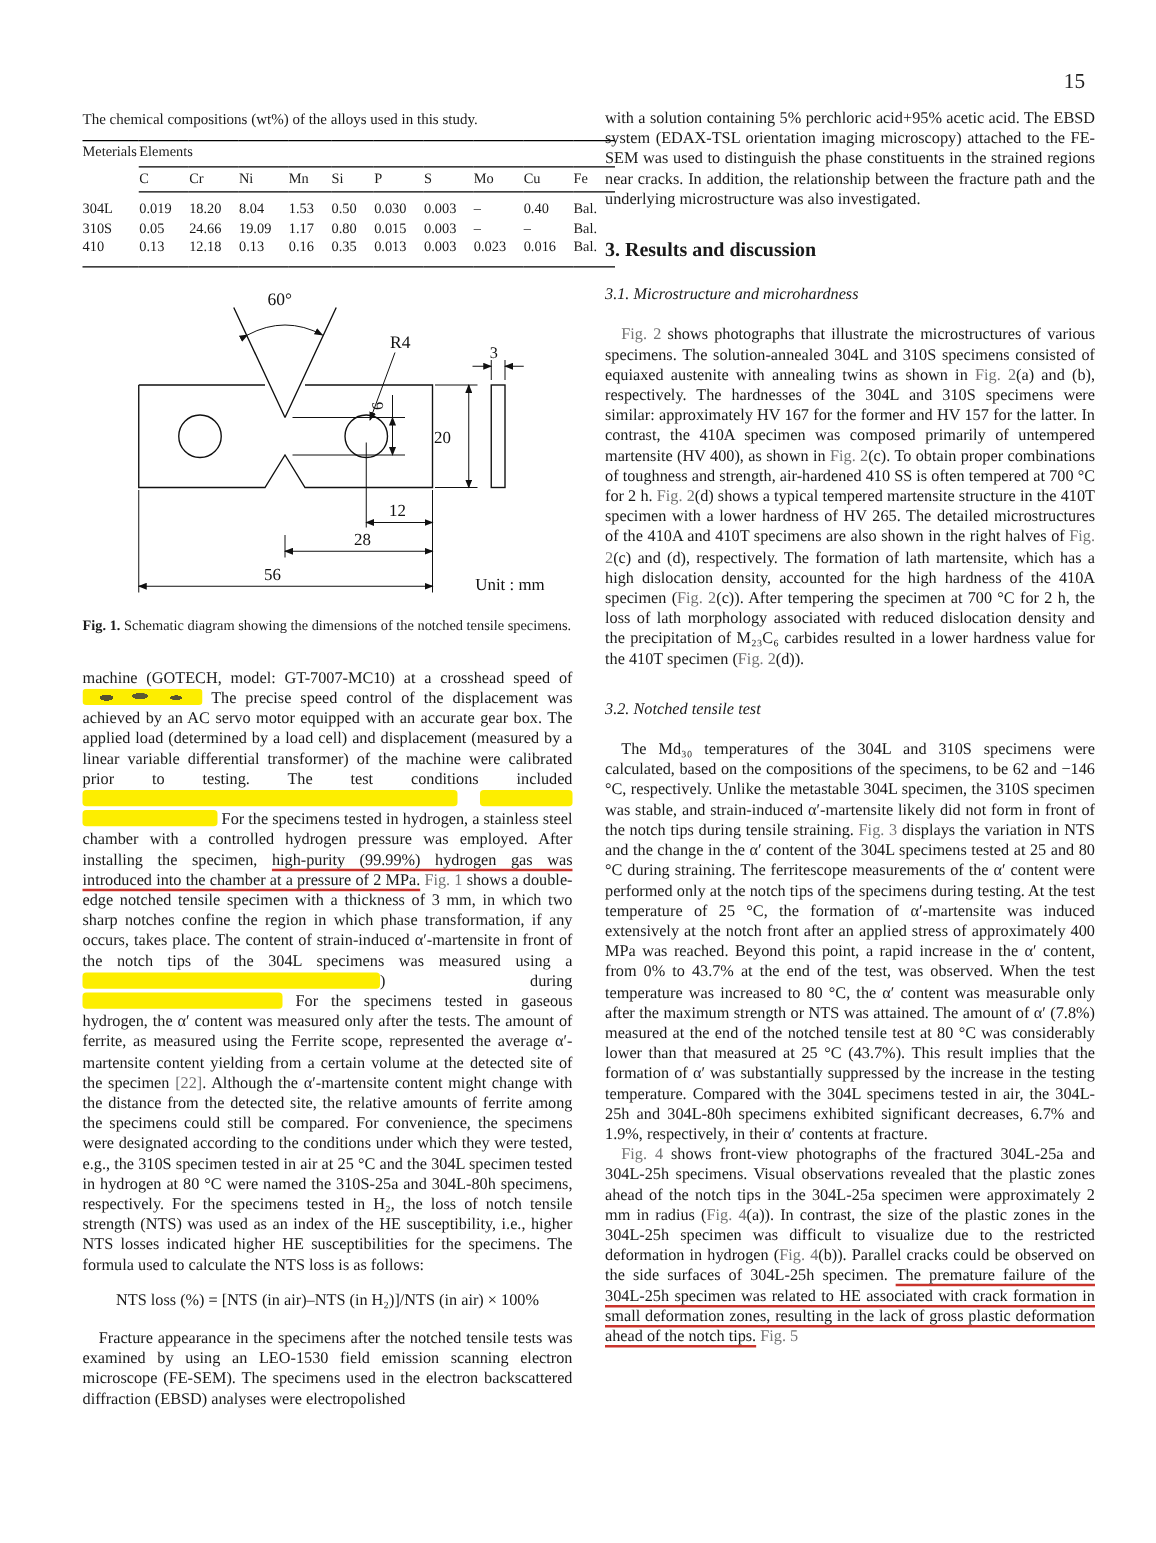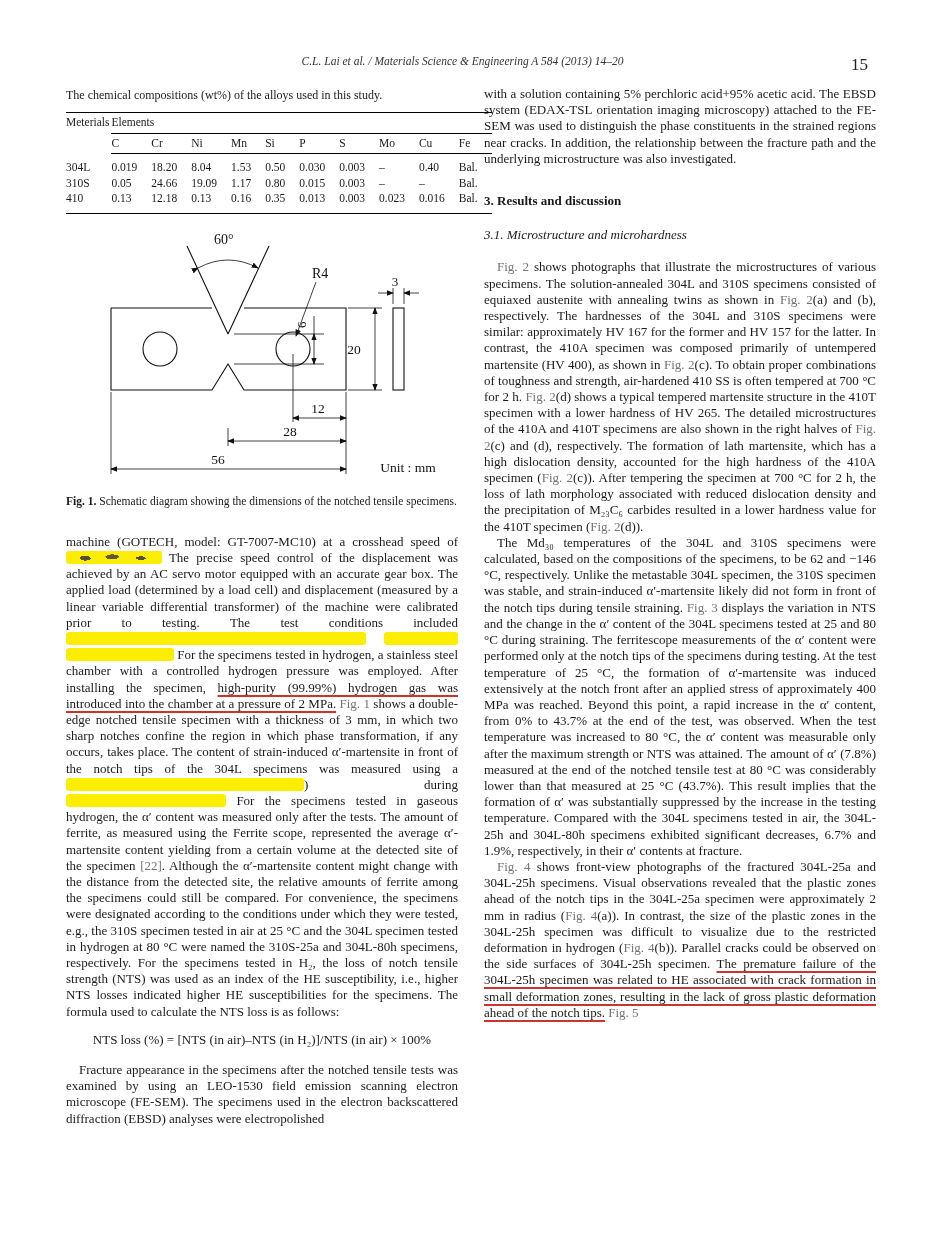--- a/index.html
+++ b/index.html
@@ -29,36 +29,33 @@
   .run-link{color:#737373;}
   .run-red{text-decoration:underline;text-decoration-color:#c9342c;
            text-decoration-thickness:1.5px;text-underline-offset:2.5px;}
   .redact{display:inline-block;height:13px;background:#fdee00;border-radius:3px;
           vertical-align:-2px;}
   .redact.marks{background:
       radial-gradient(ellipse 9px 4px at 20% 55%, #55512f 0 60%, transparent 61%),
       radial-gradient(ellipse 11px 4px at 48% 45%, #5d5933 0 60%, transparent 61%),
       radial-gradient(ellipse 8px 3px at 78% 55%, #55512f 0 60%, transparent 61%),
       #fdee00;}
-  .sec-head{font-weight:bold;font-size:13px;margin:26px 0 18px 0;text-align:left;}
+  .sec-head{font-weight:bold;font-size:16px;margin:26px 0 18px 0;text-align:left;}
   .sub-head{font-style:italic;font-size:13px;margin:0 0 16px 0;text-align:left;}
   .formula{margin:12px 0 4px 0;text-align:center;font-size:13px;}
   .para-gap{margin-top:14px;}
   svg text{font-family:"Liberation Serif", serif;fill:#111;}
   svg .ln{stroke:#111;stroke-width:1.1;fill:none;}
   svg .thin{stroke:#111;stroke-width:0.8;fill:none;}
 </style>
 </head>
 <body>
 
 <div class="page">
 
-  <div class="header-line">
-    <span>C.L. Lai et al. / Materials Science &amp; Engineering A 584 (2013) 14–20</span>
-  </div>
   <div class="page-num">15</div>
 
   <div class="col col-left">
 
     <p class="tbl-caption">The chemical compositions (wt%) of the alloys used in this study.</p>
 
     <table class="comp">
       <thead>
         <tr>
           <th rowspan="2" style="width:62px;vertical-align:top;">Meterials</th>
@@ -192,17 +189,18 @@
     <p class="body-start"><span>machine (GOTECH, model: GT-7007-MC10) at a crosshead speed of </span><span class="redact marks" style="width: 96px;"></span><span> The precise speed control of the displacement was achieved by an AC servo motor equipped with an accurate gear box. The applied load (determined by a load cell) and displacement (measured by a linear variable differential transformer) of the machine were calibrated prior to testing. The test conditions included </span><span class="redact" style="width: 300px;"></span><span> </span><span class="redact" style="width: 74px;"></span><span> </span><span class="redact" style="width: 108px;"></span><span> For the specimens tested in hydrogen, a stainless steel chamber with a controlled hydrogen pressure was employed. After installing the specimen, </span><span class="run-red">high-purity (99.99%) hydrogen gas was introduced into the chamber at a pressure of 2 MPa.</span><span> </span><span class="run-link">Fig. 1</span><span> shows a double-edge notched tensile specimen with a thickness of 3 mm, in which two sharp notches confine the region in which phase transformation, if any occurs, takes place. The content of strain-induced α′-martensite in front of the notch tips of the 304L specimens was measured using a </span><span class="redact" style="width: 238px;"></span><span>) during </span><span class="redact" style="width: 160px;"></span><span> For the specimens tested in gaseous hydrogen, the α′ content was measured only after the tests. The amount of ferrite, as measured using the Ferrite scope, represented the average α′-martensite content yielding from a certain volume at the detected site of the specimen </span><span class="run-link">[22]</span><span>. Although the α′-martensite content might change with the distance from the detected site, the relative amounts of ferrite among the specimens could still be compared. For convenience, the specimens were designated according to the conditions under which they were tested, e.g., the 310S specimen tested in air at 25 °C and the 304L specimen tested in hydrogen at 80 °C were named the 310S-25a and 304L-80h specimens, respectively. For the specimens tested in H₂, the loss of notch tensile strength (NTS) was used as an index of the HE susceptibility, i.e., higher NTS losses indicated higher HE susceptibilities for the specimens. The formula used to calculate the NTS loss is as follows:</span></p>
     <p class="formula">NTS loss (%) = [NTS (in air)–NTS (in H₂)]/NTS (in air) × 100%</p>
     <p class="indent para-gap"><span>Fracture appearance in the specimens after the notched tensile tests was examined by using an LEO-1530 field emission scanning electron microscope (FE-SEM). The specimens used in the electron backscattered diffraction (EBSD) analyses were electropolished</span></p>
   </div>
 
   <div class="col col-right">
     <p><span>with a solution containing 5% perchloric acid+95% acetic acid. The EBSD system (EDAX-TSL orientation imaging microscopy) attached to the FE-SEM was used to distinguish the phase constituents in the strained regions near cracks. In addition, the relationship between the fracture path and the underlying microstructure was also investigated.</span></p>
     <p class="sec-head">3. Results and discussion</p>
     <p class="sub-head">3.1. Microstructure and microhardness</p>
     <p class="indent"><span class="run-link">Fig. 2</span><span> shows photographs that illustrate the microstructures of various specimens. The solution-annealed 304L and 310S specimens consisted of equiaxed austenite with annealing twins as shown in </span><span class="run-link">Fig. 2</span><span>(a) and (b), respectively. The hardnesses of the 304L and 310S specimens were similar: approximately HV 167 for the former and HV 157 for the latter. In contrast, the 410A specimen was composed primarily of untempered martensite (HV 400), as shown in </span><span class="run-link">Fig. 2</span><span>(c). To obtain proper combinations of toughness and strength, air-hardened 410 SS is often tempered at 700 °C for 2 h. </span><span class="run-link">Fig. 2</span><span>(d) shows a typical tempered martensite structure in the 410T specimen with a lower hardness of HV 265. The detailed microstructures of the 410A and 410T specimens are also shown in the right halves of </span><span class="run-link">Fig. 2</span><span>(c) and (d), respectively. The formation of lath martensite, which has a high dislocation density, accounted for the high hardness of the 410A specimen (</span><span class="run-link">Fig. 2</span><span>(c)). After tempering the specimen at 700 °C for 2 h, the loss of lath morphology associated with reduced dislocation density and the precipitation of M₂₃C₆ carbides resulted in a lower hardness value for the 410T specimen (</span><span class="run-link">Fig. 2</span><span>(d)).</span></p>
+    <p class="sub-head" style="margin-top:24px;">3.2. Notched tensile test</p>
     <p class="indent"><span>The Md₃₀ temperatures of the 304L and 310S specimens were calculated, based on the compositions of the specimens, to be 62 and −146 °C, respectively. Unlike the metastable 304L specimen, the 310S specimen was stable, and strain-induced α′-martensite likely did not form in front of the notch tips during tensile straining. </span><span class="run-link">Fig. 3</span><span> displays the variation in NTS and the change in the α′ content of the 304L specimens tested at 25 and 80 °C during straining. The ferritescope measurements of the α′ content were performed only at the notch tips of the specimens during testing. At the test temperature of 25 °C, the formation of α′-martensite was induced extensively at the notch front after an applied stress of approximately 400 MPa was reached. Beyond this point, a rapid increase in the α′ content, from 0% to 43.7% at the end of the test, was observed. When the test temperature was increased to 80 °C, the α′ content was measurable only after the maximum strength or NTS was attained. The amount of α′ (7.8%) measured at the end of the notched tensile test at 80 °C was considerably lower than that measured at 25 °C (43.7%). This result implies that the formation of α′ was substantially suppressed by the increase in the testing temperature. Compared with the 304L specimens tested in air, the 304L-25h and 304L-80h specimens exhibited significant decreases, 6.7% and 1.9%, respectively, in their α′ contents at fracture.</span></p>
     <p class="indent"><span class="run-link">Fig. 4</span><span> shows front-view photographs of the fractured 304L-25a and 304L-25h specimens. Visual observations revealed that the plastic zones ahead of the notch tips in the 304L-25a specimen were approximately 2 mm in radius (</span><span class="run-link">Fig. 4</span><span>(a)). In contrast, the size of the plastic zones in the 304L-25h specimen was difficult to visualize due to the restricted deformation in hydrogen (</span><span class="run-link">Fig. 4</span><span>(b)). Parallel cracks could be observed on the side surfaces of 304L-25h specimen. </span><span class="run-red">The premature failure of the 304L-25h specimen was related to HE associated with crack formation in small deformation zones, resulting in the lack of gross plastic deformation ahead of the notch tips.</span><span> </span><span class="run-link">Fig. 5</span></p>
   </div>
 
 </div>
 
 </body></html>

